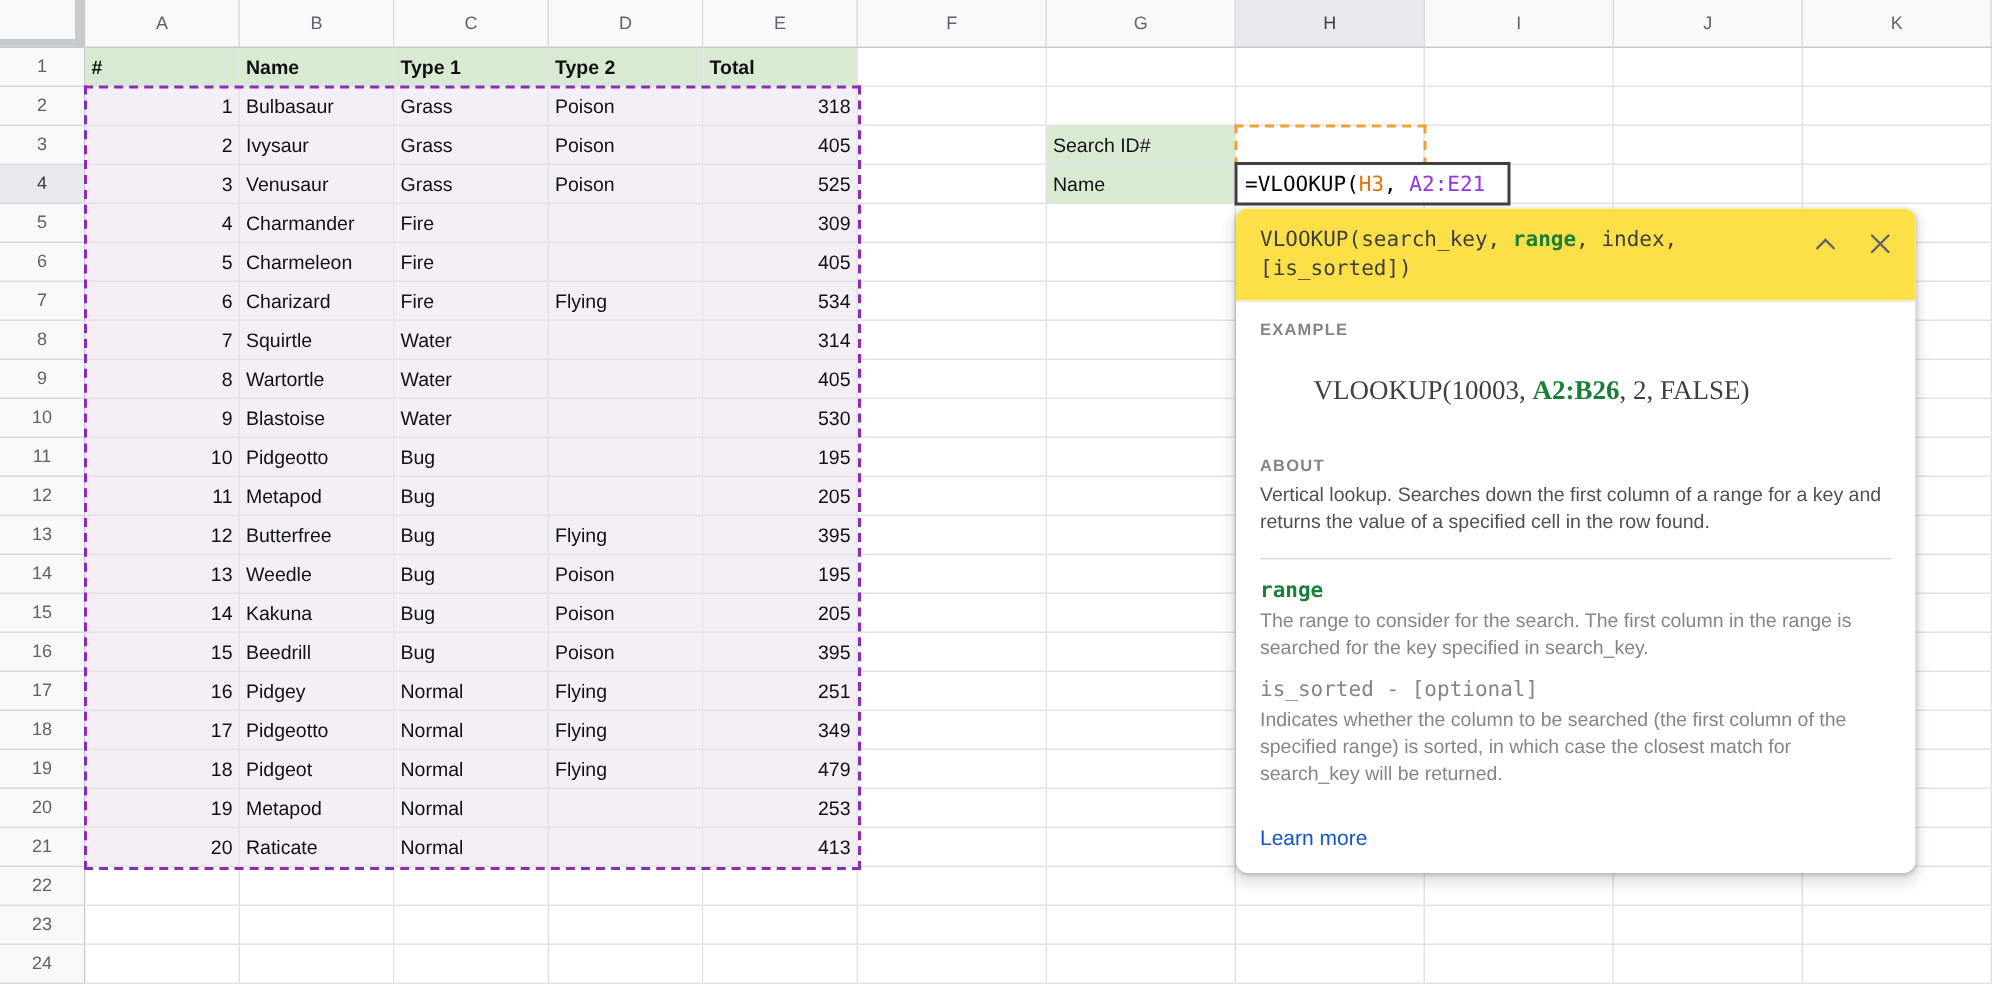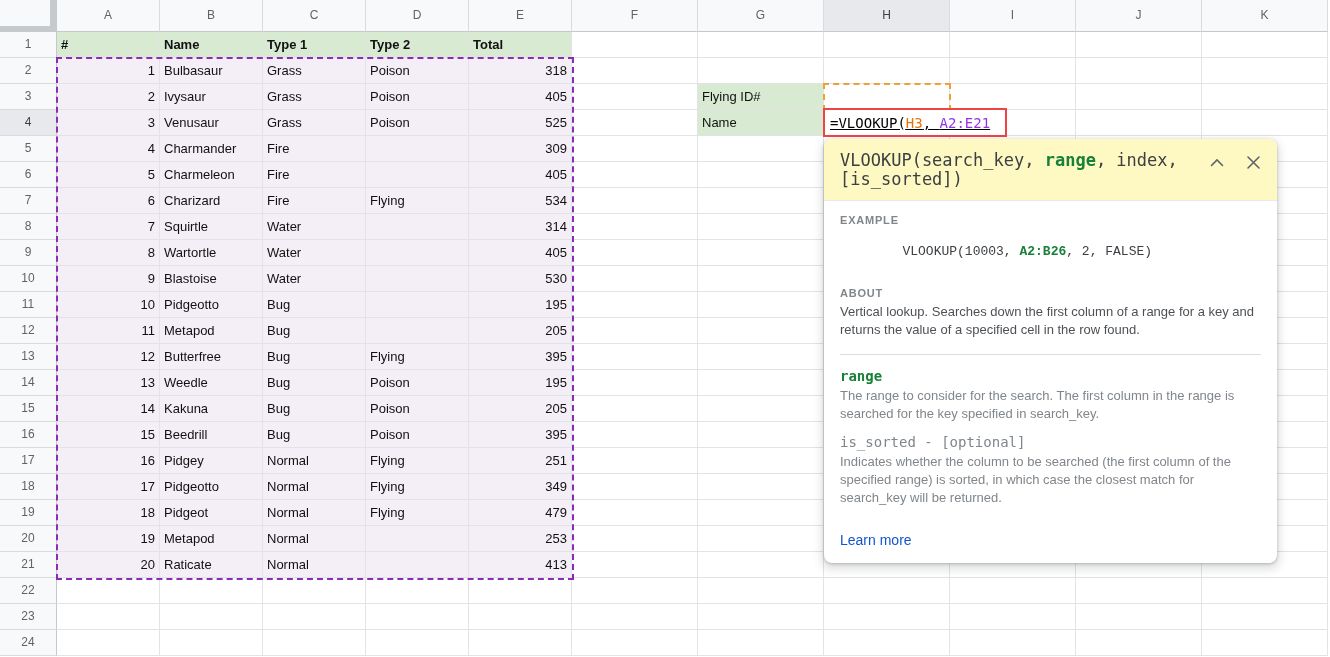--- a/index.html
+++ b/index.html
@@ -47,50 +47,50 @@
   #range-border {
     position:absolute; left:56px; top:57px; width:518px; height:523px;
     border:2px dashed #8c2bb8; pointer-events:none; z-index:4;
   }
   #ref-cell-border {
     position:absolute; left:823px; top:83px; width:128px; height:28px;
     border:2px dashed #f0a135; background:transparent; z-index:4;
   }
   #formula-editor {
     position:absolute; left:823px; top:108px; width:184px; height:29px;
-    background:#fff; border:2px solid #ef4444; z-index:6;
+    background:#fff; border:2px solid #404040; z-index:6;
     display:flex; align-items:center; padding-left:5px;
-    font-family:"DejaVu Sans Mono", monospace; font-size:14px; color:#000; white-space:pre;text-decoration:underline;
+    font-family:"DejaVu Sans Mono", monospace; font-size:14px; color:#000; white-space:pre;
   }
   #formula-editor .ref1 { color:#e8710a; }
   #formula-editor .ref2 { color:#9334e6; }
 
   
   #help-popup {
     position:absolute; left:824px; top:139px; width:453px; z-index:10;
     background:#fff; border-radius:8px; overflow:hidden;
     box-shadow:0 1px 3px rgba(60,64,67,.3), 0 4px 8px 3px rgba(60,64,67,.15);
   }
   #help-popup .hd {
-    background:#fef9c3; padding:12px 16px 11px 16px; position:relative;
+    background:#fde047; padding:12px 16px 11px 16px; position:relative;
     border-bottom:1px solid #e8eaed;
-    font-family:"DejaVu Sans Mono", monospace; font-size:17px; line-height:19px; color:#3c4043;
+    font-family:"DejaVu Sans Mono", monospace; font-size:14px; line-height:19px; color:#3c4043;
   }
   #help-popup .hd .sig { width:350px; }
   .hl-green { color:#188038; font-weight:700; }
   .hd-icons { position:absolute; right:16px; top:15px; display:flex; gap:20px; align-items:center; }
   .hd-icons .ic { width:16px; height:16px; display:flex; align-items:center; justify-content:center; cursor:pointer; }
   .hd-icons svg { display:block; }
 
   #help-popup .bd { padding:13px 16px 14px 16px; }
   .sec-label {
     font-size:11px; font-weight:700; letter-spacing:.8px; color:#80868b;
   }
   .example-code {
-    font-family:Liberation Mono, monospace; font-size:13px; color:#3c4043;
+    font-family:Liberation Serif, serif; font-size:18px; color:#3c4043;
     margin:3px 0 13px 0; white-space:pre;
   }
   .about-text { font-size:13px; line-height:18px; color:#4d5156; margin-top:4px; }
   .divider { border:none; border-top:1px solid #dadce0; margin:15px 0 13px 0; }
   .param { margin-bottom:11px; }
   .param-name {
     font-family:"DejaVu Sans Mono", monospace; font-size:14px; color:#80868b; line-height:17px;
   }
   .param-name.hl { color:#188038; font-weight:700; }
   .param-desc { font-size:13px; line-height:18px; color:#80868b; margin-top:2px; }
@@ -138,21 +138,21 @@
       <div class="cell"></div>
       <div class="cell"></div>
       <div class="cell"></div>
       <div class="rowhdr">3</div>
       <div class="cell lav num">2</div>
       <div class="cell lav">Ivysaur</div>
       <div class="cell lav">Grass</div>
       <div class="cell lav">Poison</div>
       <div class="cell lav num">405</div>
       <div class="cell"></div>
-      <div class="cell green">Flying ID#</div>
+      <div class="cell green">Search ID#</div>
       <div class="cell"></div>
       <div class="cell"></div>
       <div class="cell"></div>
       <div class="cell"></div>
       <div class="rowhdr active">4</div>
       <div class="cell lav num">3</div>
       <div class="cell lav">Venusaur</div>
       <div class="cell lav">Grass</div>
       <div class="cell lav">Poison</div>
       <div class="cell lav num">525</div>

